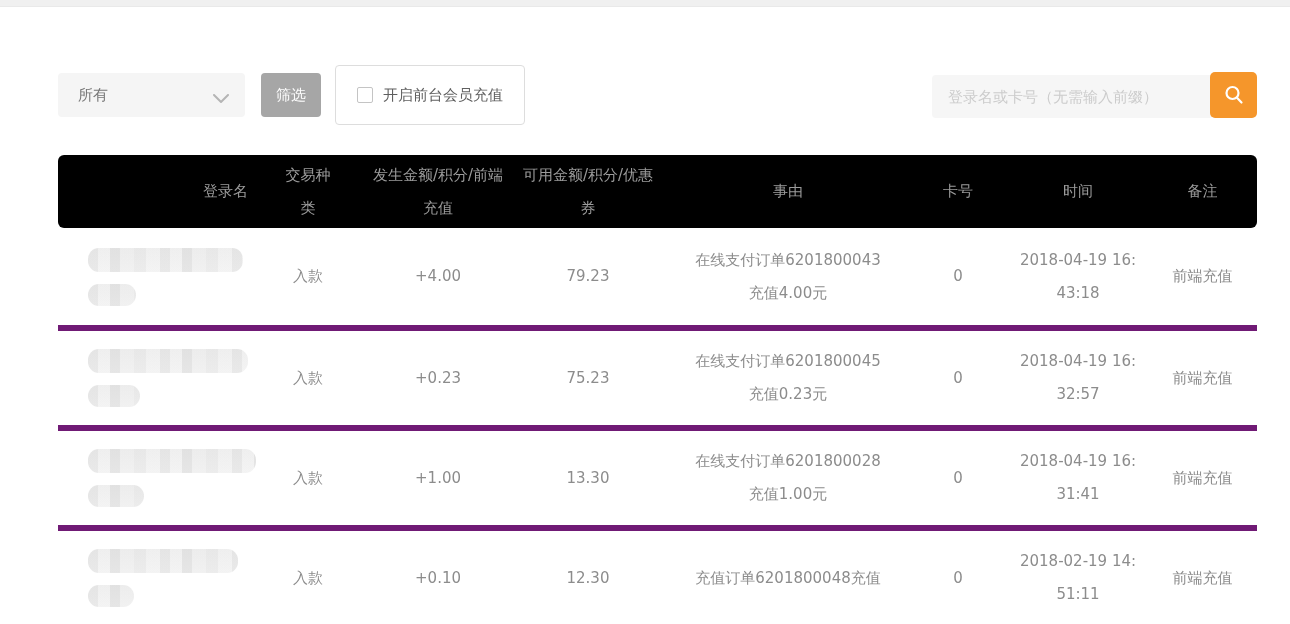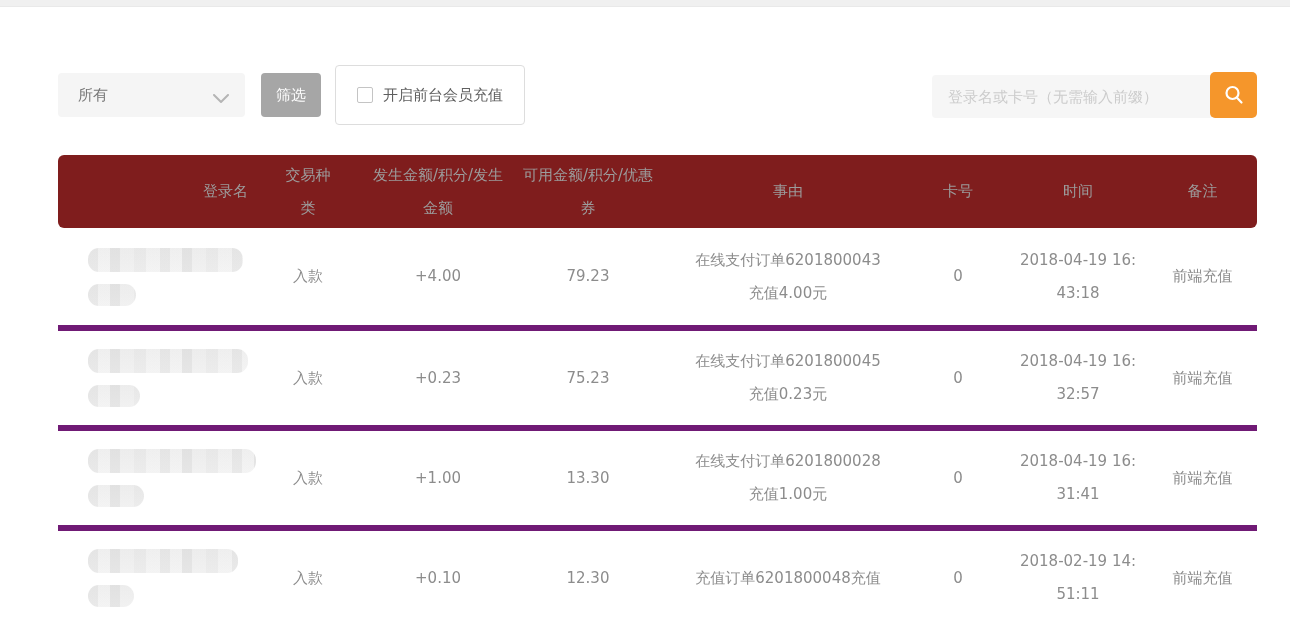--- a/index.html
+++ b/index.html
@@ -47,21 +47,21 @@
   .search-input::placeholder { color: #cccccc; }
   .search-btn {
     width: 47px; height: 46px; margin-left: -3px; border: none; border-radius: 5px;
     display: flex; align-items: center; justify-content: center; cursor: pointer;
   }
 
   
   .table-area { margin-top: 37px; }
   table { width: 100%; border-collapse: collapse; table-layout: fixed; }
   thead th {
-    background: #7f1d1d; height: 73px; font-weight: normal;
+    background: #000000; height: 73px; font-weight: normal;
     color: #9c9c9c; font-size: 15px; text-align: center; line-height: 2.2;
     vertical-align: middle;
   }
   thead th:first-child { border-radius: 6px 0 0 6px; text-align: right; padding-left: 30px; }
   thead th:last-child { border-radius: 0 6px 6px 0; }
   .th-inner { display: inline-block; vertical-align: middle; }
   .th-narrow { max-width: 48px; }
   .th-mid { max-width: 132px; }
   tbody td {
     height: 100px; border-bottom: 6px solid #701a75;
@@ -133,21 +133,21 @@
           <col style="width:160px">
         <col style="width:240px">
           <col style="width:100px">
           <col style="width:140px">
           <col style="width:109px">
       </colgroup>
       <thead>
         <tr>
           <th><span class="th-inner">登录名</span></th>
           <th><span class="th-inner th-narrow">交易种类</span></th>
-          <th><span class="th-inner th-mid">发生金额/积分/发生金额</span></th>
+          <th><span class="th-inner th-mid">发生金额/积分/前端充值</span></th>
           <th><span class="th-inner th-mid">可用金额/积分/优惠券</span></th>
           <th><span class="th-inner">事由</span></th>
           <th><span class="th-inner">卡号</span></th>
           <th><span class="th-inner">时间</span></th>
           <th><span class="th-inner">备注</span></th>
         </tr>
       </thead>
       <tbody>
           <tr>
     <td class="c-login">

